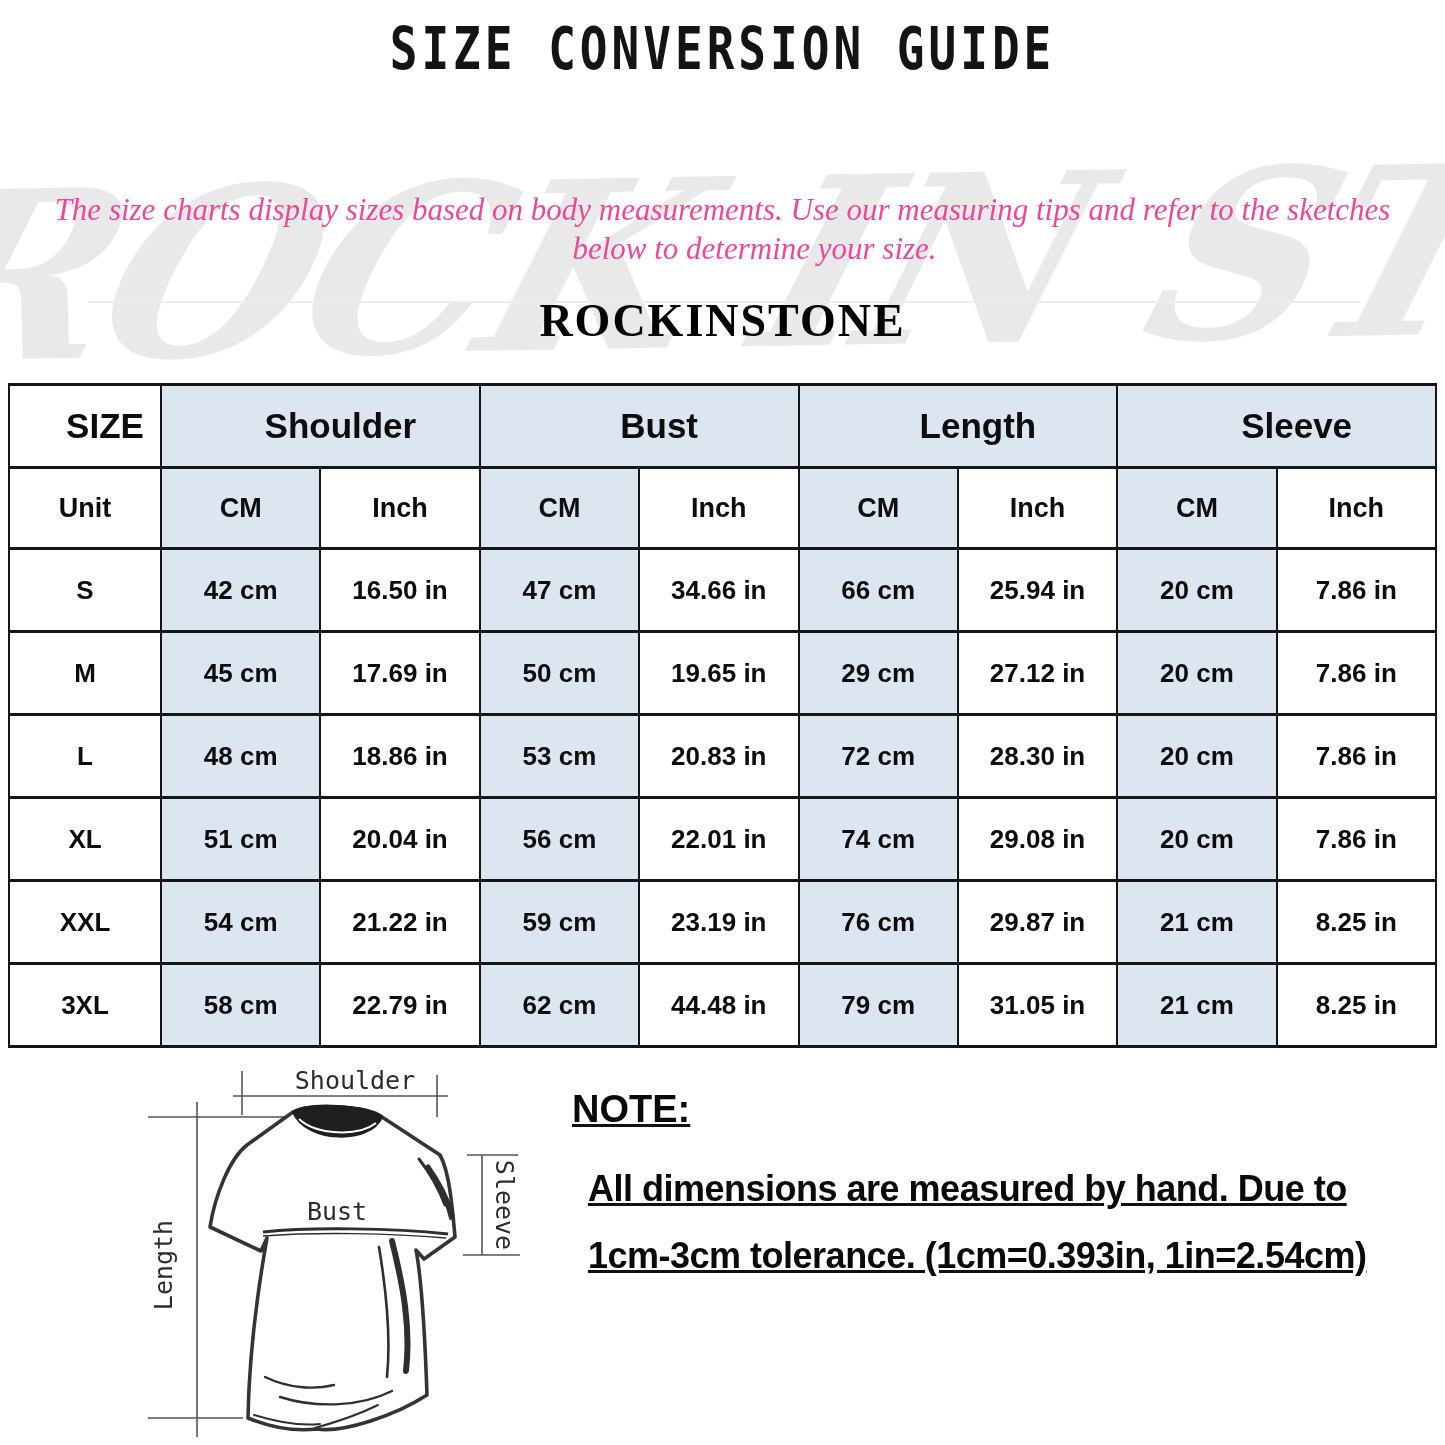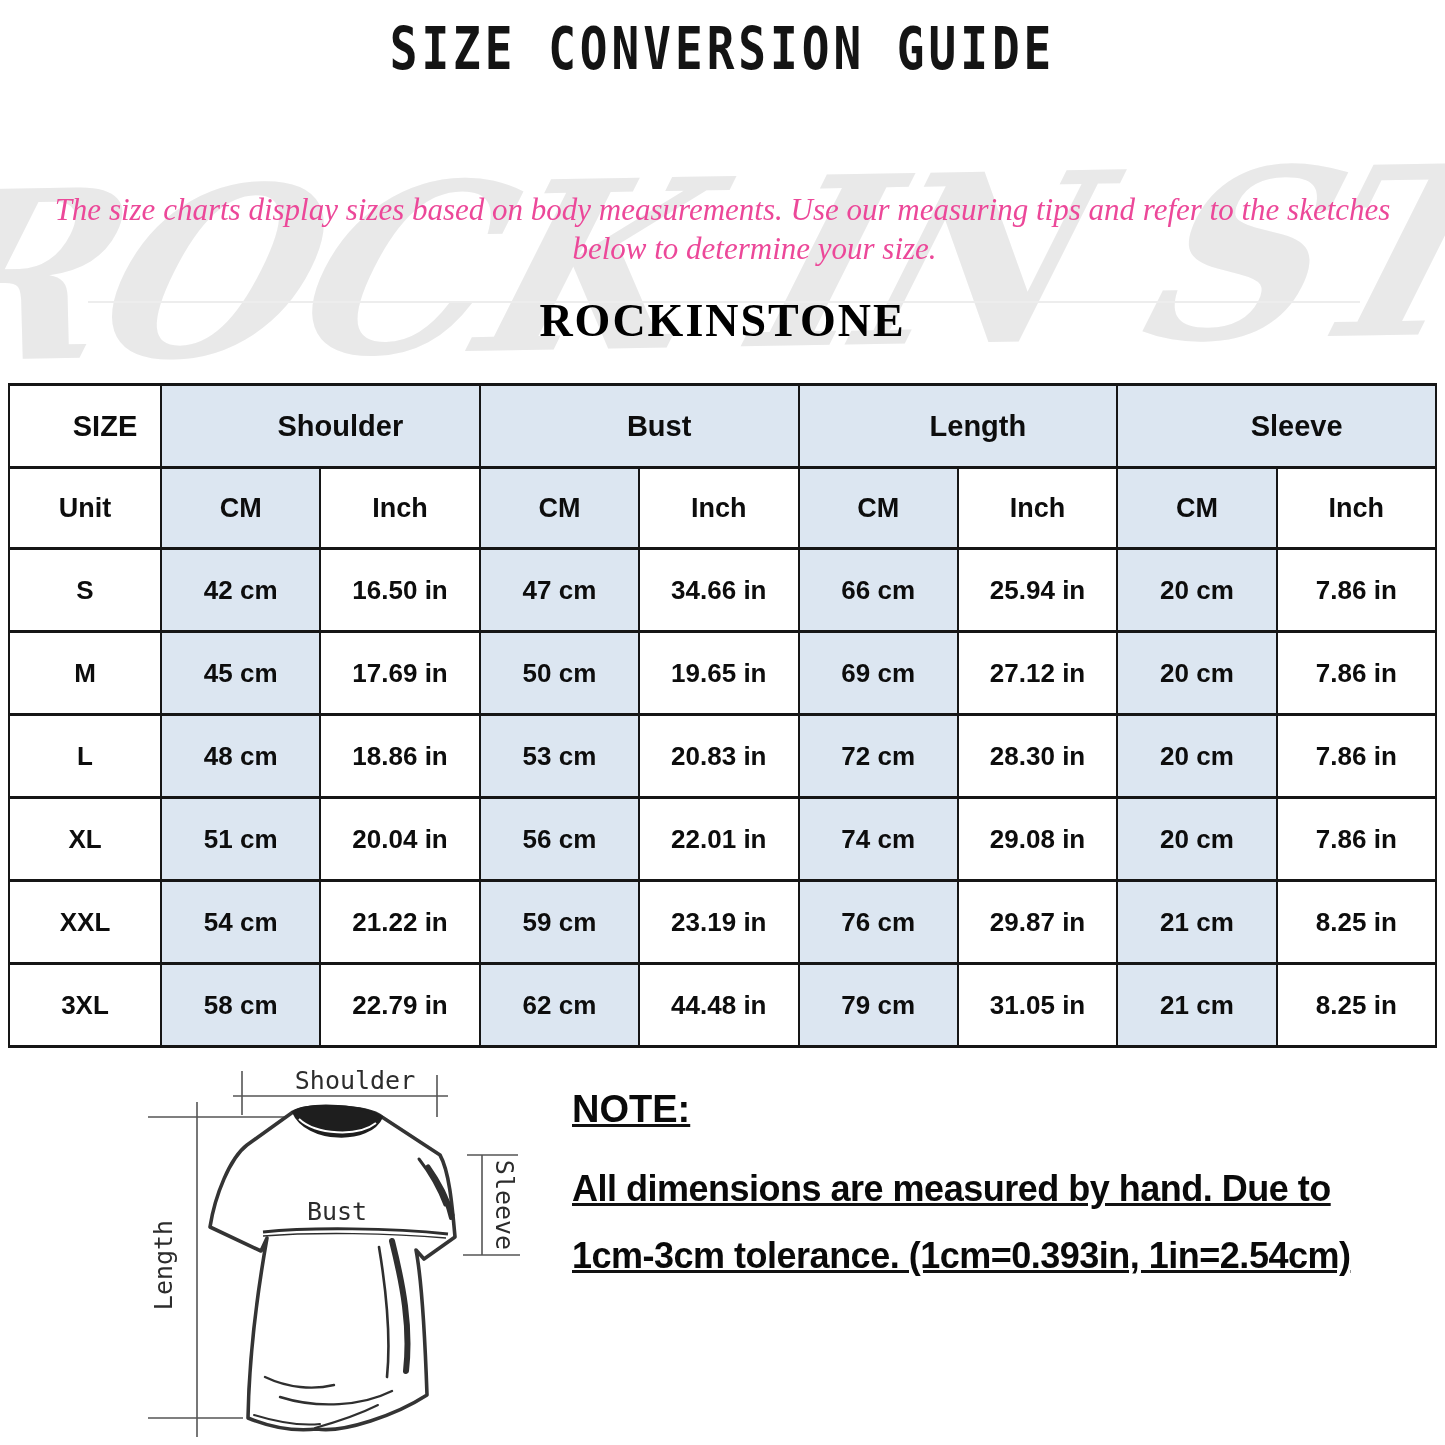--- a/index.html
+++ b/index.html
@@ -27,32 +27,32 @@
   #desc2{top:231px;margin-left:32px;}
   #brand{top:294px;font-family:"Liberation Serif",serif;font-weight:700;
          font-size:46px;letter-spacing:2px;color:#000000;}
 
   
   #size-table{position:absolute;top:383px;left:8px;width:1429px;z-index:2;
               border-collapse:collapse;table-layout:fixed;background:#fff;}
   #size-table td{border:2px solid #161616;border-top-width:3px;border-bottom-width:3px;
                  text-align:center;vertical-align:middle;font-weight:700;
                  font-size:26px;color:#0d0d0d;padding:0;}
-  #size-table tr.r-group td{height:80px;font-size:29px;padding-left:40px;}
+  #size-table tr.r-group td{height:80px;font-size:35px;padding-left:40px;}
   #size-table tr.r-unit td{height:78px;font-size:27px;}
   #size-table tr.r-data td{height:80px;}
   .c-blue{background:#dce6f1;}
   .c-white{background:#ffffff;}
 
   
   #note{position:absolute;left:572px;top:1088px;width:810px;z-index:2;text-decoration:underline;}
   #note-heading{font-size:38px;font-weight:700;color:#0a0a0a;}
   .note-line{font-size:36px;font-weight:700;color:#0a0a0a;line-height:67px;
              letter-spacing:-0.5px;white-space:nowrap;}
-  #note-lines{margin-top:24px;}
+  #note-lines{margin-top:24px;margin-left:16px;}
 
   
   #diagram{position:absolute;left:130px;top:1055px;width:460px;height:390px;z-index:2;}
   #diagram text{font-family:"DejaVu Sans Mono",monospace;fill:#2c2c2c;font-size:25px;}
 </style>
 </head>
 <body>
 
 <div id="page">
 
@@ -109,21 +109,21 @@
         <td class="c-white">25.94 in</td>
         <td class="c-blue">20 cm</td>
         <td class="c-white">7.86 in</td>
       </tr>
       <tr class="r-data">
         <td class="c-white">M</td>
         <td class="c-blue">45 cm</td>
         <td class="c-white">17.69 in</td>
         <td class="c-blue">50 cm</td>
         <td class="c-white">19.65 in</td>
-        <td class="c-blue">69 cm</td>
+        <td class="c-blue">29 cm</td>
         <td class="c-white">27.12 in</td>
         <td class="c-blue">20 cm</td>
         <td class="c-white">7.86 in</td>
       </tr>
       <tr class="r-data">
         <td class="c-white">L</td>
         <td class="c-blue">48 cm</td>
         <td class="c-white">18.86 in</td>
         <td class="c-blue">53 cm</td>
         <td class="c-white">20.83 in</td>

